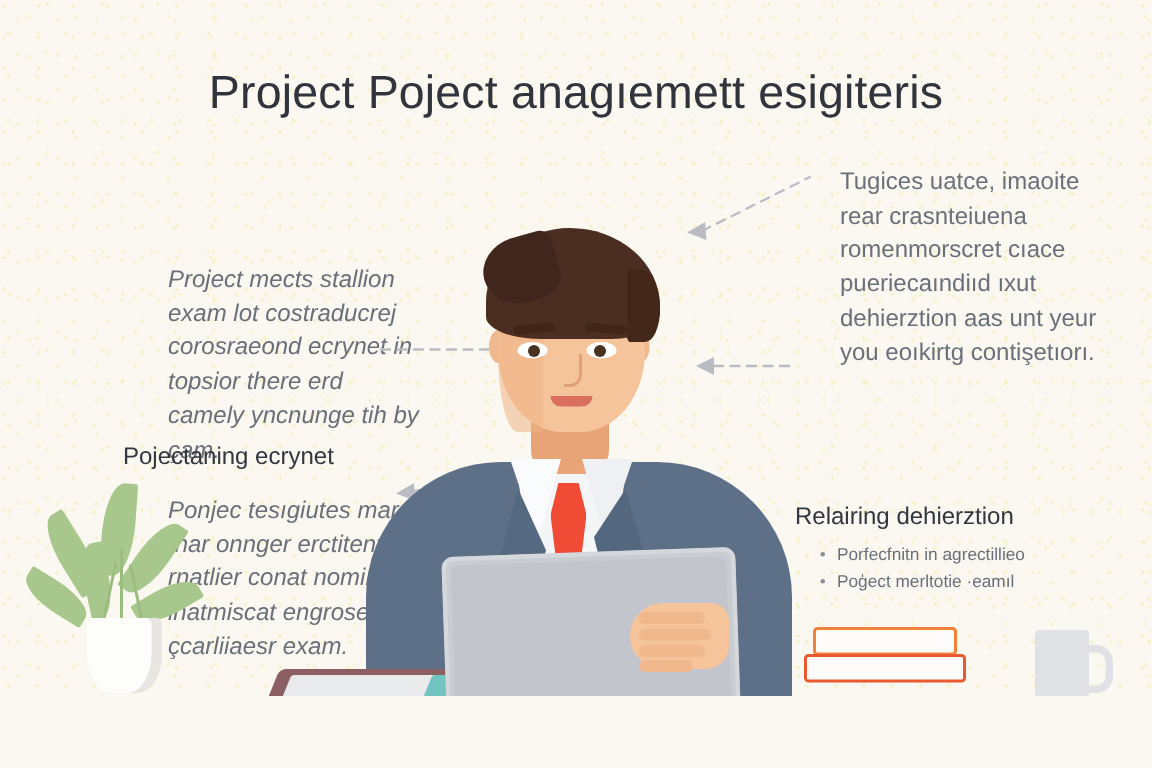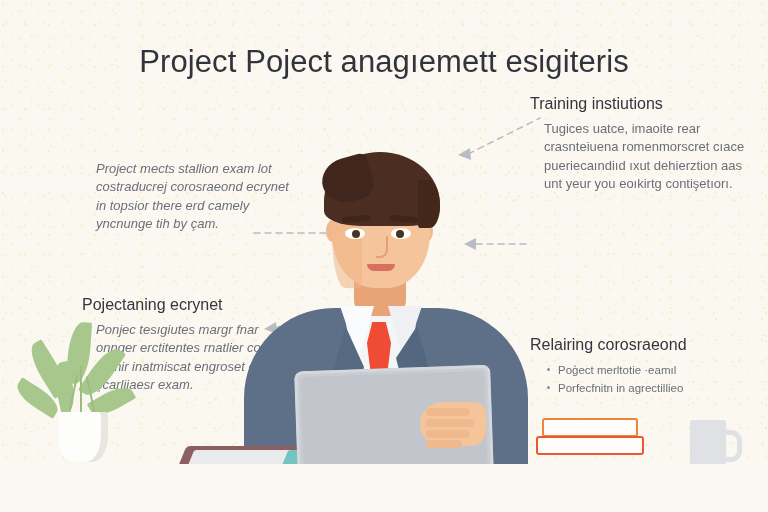--- a/index.html
+++ b/index.html
@@ -49,22 +49,22 @@
 
   .block{position:absolute;}
   .block h3{
     margin:0 0 7px 0;
     font-size:16px;
     font-weight:400;
     color:#33363e;
     white-space:nowrap;
   }
   .block p{
-    margin:0;
-    font-size:13px;
+    margin:16px;
+    font-size:16px;
     line-height:1.42;
     color:#6b6f79;
     padding-left:14px;
   }
   .block ul{
     margin:0;padding:0 0 0 28px;
     list-style:none;
   }
   .block li{
     font-size:11.5px;
@@ -214,40 +214,39 @@
     <h3>Pojectaning ecrynet</h3>
     <p class="lb-body">Ponjec tesıgiutes margr fnar onnger erctitentes rnatlier conat nomir inatmiscat engroset elid çcarliiaesr exam.</p>
   </div>
 
   <svg class="conn" style="left:260px;top:300px;" width="120" height="40">
     <line x1="14" y1="28" x2="110" y2="4" stroke="#b9bcc2" stroke-width="1.5" stroke-dasharray="6 5" stroke-linecap="round"></line>
     <path d="M16 22 L4 29 L17 34 Z" fill="#b9bcc2"></path>
   </svg>
 
   <div class="block" style="left:530px;top:95px;width:225px;">
-    <h3>Training instiutions</h3>
     <p>Tugices uatce, imaoite rear crasnteiuena romenmorscret cıace pueriecaındiıd ıxut dehierztion aas unt yeur you eoıkirtg contişetıorı.</p>
   </div>
 
   <svg class="conn" style="left:452px;top:112px;" width="96" height="48">
     <line x1="16" y1="42" x2="88" y2="6" stroke="#b9bcc2" stroke-width="1.5" stroke-dasharray="6 5" stroke-linecap="round"></line>
     <path d="M18 36 L6 43 L19 48 Z" fill="#b9bcc2"></path>
   </svg>
 
 
   <svg class="conn" style="left:462px;top:233px;" width="72" height="22">
     <line x1="14" y1="11" x2="68" y2="11" stroke="#b9bcc2" stroke-width="1.6" stroke-dasharray="6 5" stroke-linecap="round"></line>
     <path d="M14 5 L2 11 L14 17 Z" fill="#b9bcc2"></path>
   </svg>
 
   <div class="block" style="left:530px;top:336px;width:225px;">
-    <h3>Relairing corosraeond</h3>
+    <h3>Relairing dehierztion</h3>
     <ul>
+      <li>Porfecfnitn in agrectillieo</li>
       <li>Poģect merltotie ·eamıl</li>
-      <li>Porfecfnitn in agrectillieo</li>
     </ul>
   </div>
 
   <div id="plant">
     <div class="leaf" style="left:38px;top:0px;width:22px;height:62px;transform:rotate(4deg);"></div>
     <div class="leaf" style="left:8px;top:18px;width:20px;height:58px;transform:rotate(-32deg);"></div>
     <div class="leaf" style="left:62px;top:22px;width:20px;height:56px;transform:rotate(34deg);"></div>
     <div class="leaf" style="left:-2px;top:52px;width:19px;height:48px;transform:rotate(-58deg);"></div>
     <div class="leaf" style="left:72px;top:56px;width:19px;height:46px;transform:rotate(60deg);"></div>
     <div class="leaf" style="left:26px;top:40px;width:17px;height:50px;transform:rotate(-12deg);"></div>

